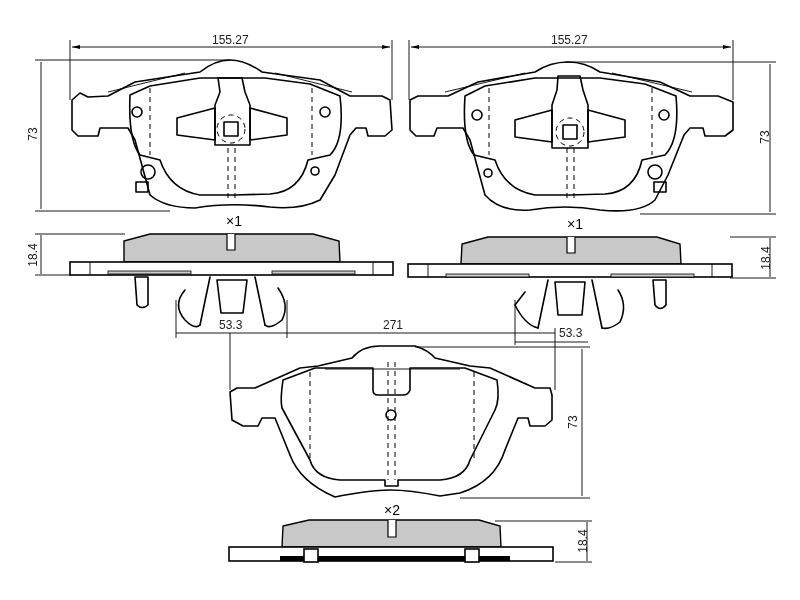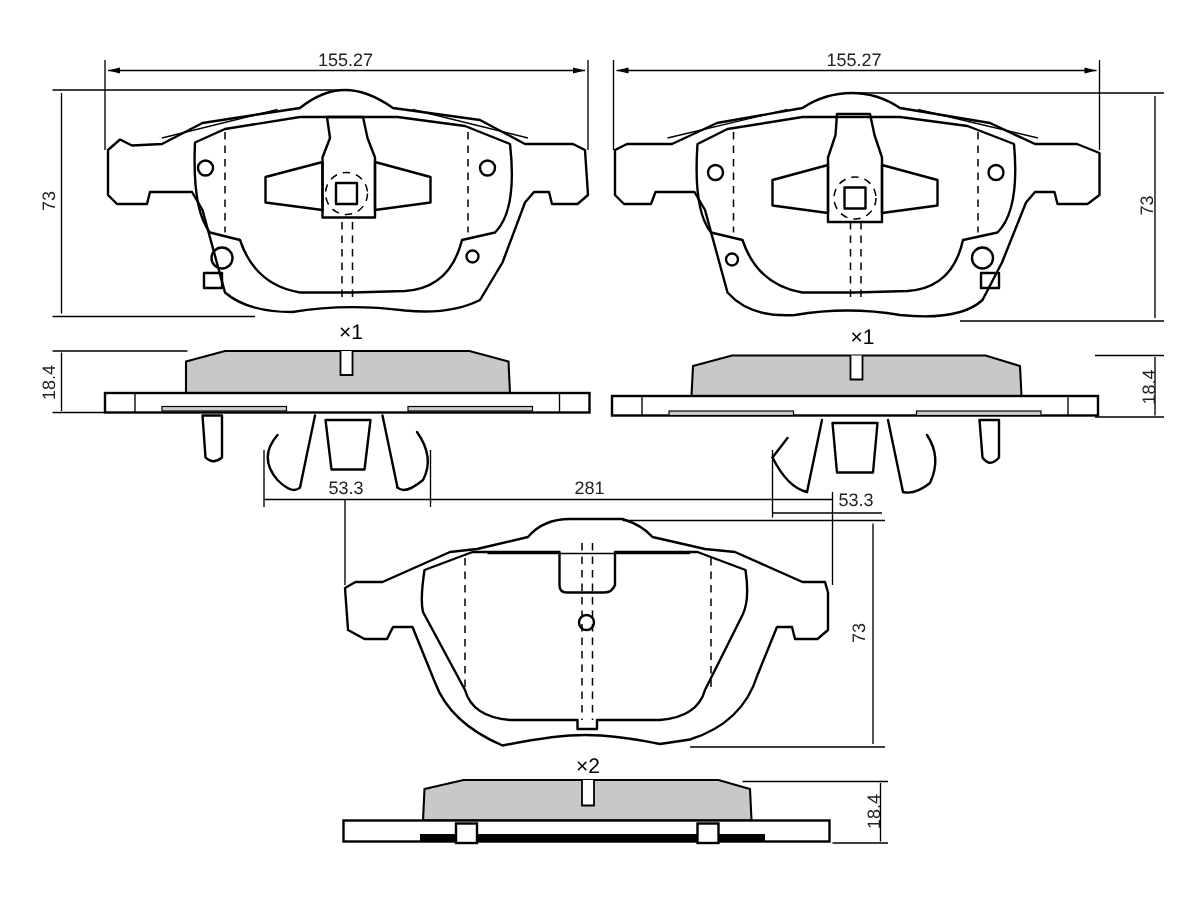--- a/index.html
+++ b/index.html
@@ -168,17 +168,17 @@
 <span class="dimtxt" style="left:212px; top:34px;">155.27</span>
 <span class="dimtxt" style="left:551px; top:34px;">155.27</span>
 <span class="dimtxt vert" style="left:26px; top:128px;">73</span>
 <span class="dimtxt vert" style="left:758px; top:131px;">73</span>
 <span class="qty" style="left:226px; top:214px;">×1</span>
 <span class="qty" style="left:567px; top:217px;">×1</span>
 <span class="dimtxt vert" style="left:21px; top:249px;">18.4</span>
 <span class="dimtxt vert" style="left:754px; top:252px;">18.4</span>
 <span class="dimtxt" style="left:219px; top:319px;">53.3</span>
 <span class="dimtxt" style="left:559px; top:327px;">53.3</span>
-<span class="dimtxt" style="left:383px; top:319px;">281</span>
+<span class="dimtxt" style="left:383px; top:319px;">271</span>
 <span class="dimtxt vert" style="left:566px; top:416px;">73</span>
 <span class="qty" style="left:384px; top:503px;">×2</span>
 <span class="dimtxt vert" style="left:571px; top:535px;">18.4</span>
 </div>
 
 </body></html>

